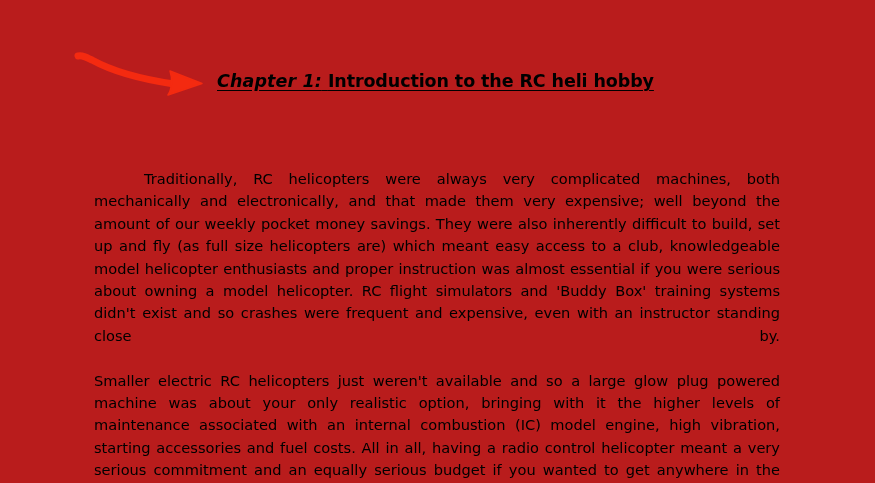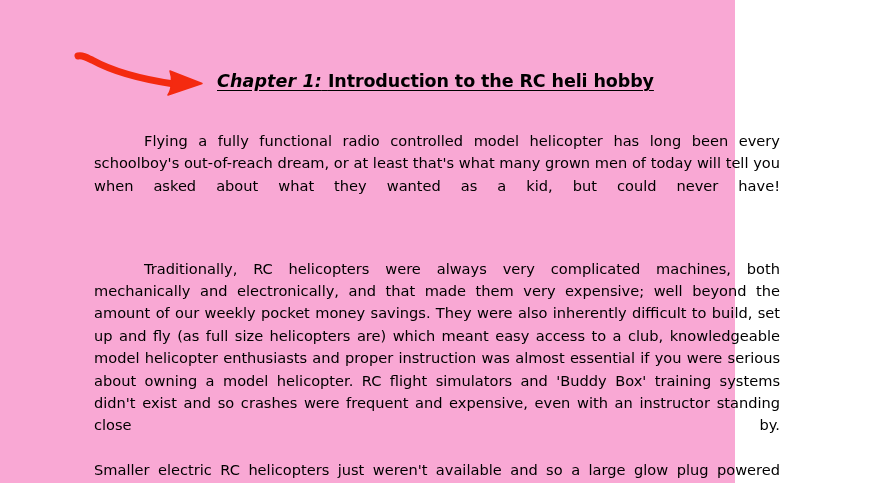--- a/index.html
+++ b/index.html
@@ -10,23 +10,23 @@
   body {
     width: 875px;
     height: 483px;
     overflow: hidden;
     font-family: "DejaVu Sans", sans-serif;
     color: #000000;
   }
 
   #page {
     position: relative;
-    width: 735px;
+    width: 875px;
     height: 483px;
-    background: #f9a8d4;
+    background: #b91c1c;
   }
 
   
   #annotation-arrow {
     position: absolute;
     left: 62px;
     top: 44px;
     width: 160px;
     height: 60px;
     pointer-events: none;
@@ -105,18 +105,17 @@
   <svg id="annotation-arrow" viewBox="0 0 160 60" width="160" height="60" xmlns="http://www.w3.org/2000/svg">
     <path d="M16,12 C20,11 24,13 30,16 C48,26 78,35 112,40" fill="none" stroke="#F42A10" stroke-width="7" stroke-linecap="round"></path>
     <path d="M108,27 L140,39.5 L106,51 C110,45 110.5,33.5 108,27 Z" fill="#F42A10" stroke="#F42A10" stroke-width="1.5" stroke-linejoin="round"></path>
   </svg>
 
   <div id="chapter-heading">
     <span class="chapter-label">Chapter 1:</span><span class="chapter-gap">  </span><span class="chapter-title">Introduction to the RC heli hobby</span>
   </div>
 
   <div id="body-column">
-    <p class="body-paragraph indented">Flying a fully functional radio controlled model helicopter has long been every schoolboy's out-of-reach dream, or at least that's what many grown men of today will tell you when asked about what they wanted as a kid, but could never have!</p>
     <p class="body-paragraph indented spaced-above">Traditionally, RC helicopters were always very complicated machines, both mechanically and electronically, and that made them very expensive; well beyond the amount of our weekly pocket money savings. They were also inherently difficult to build, set up and fly (as full size helicopters are) which meant easy access to a club, knowledgeable model helicopter enthusiasts and proper instruction was almost essential if you were serious about owning a model helicopter. RC flight simulators and 'Buddy Box' training systems didn't exist and so crashes were frequent and expensive, even with an instructor standing close by.</p>
     <p class="body-paragraph flush">Smaller electric RC helicopters just weren't available and so a large glow plug powered machine was about your only realistic option, bringing with it the higher levels of maintenance associated with an internal combustion (IC) model engine, high vibration, starting accessories and fuel costs. All in all, having a radio control helicopter meant a very serious commitment and an equally serious budget if you wanted to get anywhere in the hobby. John recalls when he was first getting into the hobby back in the late 80's, it was a full month's or more wages just to get started for the average person.</p>
   </div>
 
 </div>
 
 </body></html>

